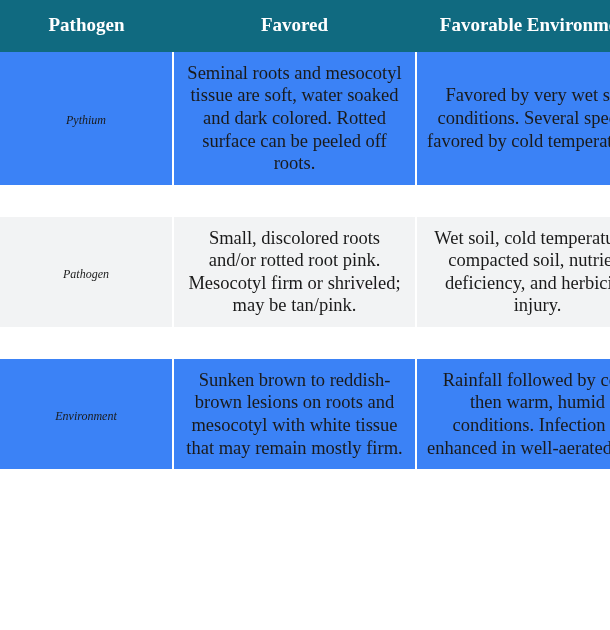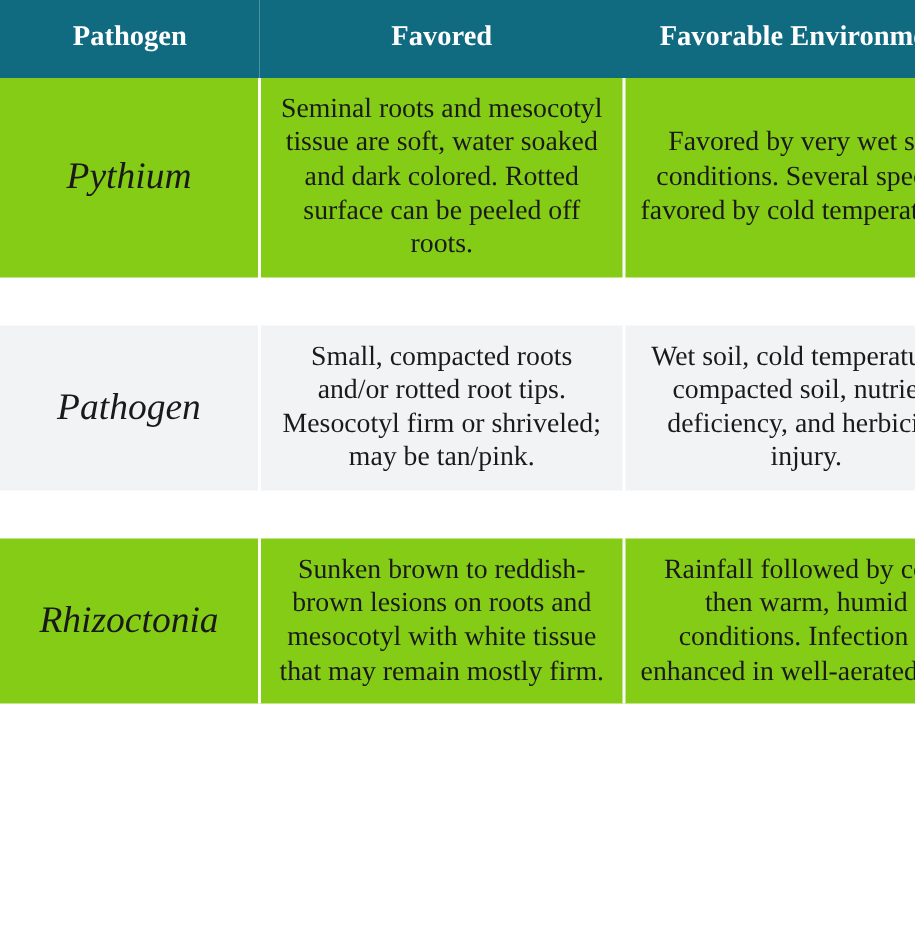--- a/index.html
+++ b/index.html
@@ -50,26 +50,26 @@
   table.pathogen-table td:last-child {
     border-right: none;
   }
   table.pathogen-table tr:last-child td {
     border-bottom: none;
   }
   .col-pathogen { width: 157px; }
   .col-symptoms { width: 227px; }
   .col-environment { width: 226px; }
 
-  .row-shade-a td { background: #84cc16; }
+  .row-shade-a td { background: #3b82f6; }
   .row-shade-b td { background: #f2f3f4; }
 
   .pathogen-name {
     font-style: italic;
-    font-size: 25px;
+    font-size: 12px;
   }
   .spacer-row td {
     background: #ffffff !important;
     height: 8px;
     padding: 0;
     border: none;
   }
 </style>
 </head>
 <body>
@@ -93,30 +93,30 @@
       </tr>
       <tr class="spacer-row">
         <td></td>
         <td></td>
         <td></td>
       </tr>
       <tr class="row-shade-b">
         <td class="col-pathogen">
           <span class="pathogen-name">Pathogen</span>
         </td>
-        <td class="col-symptoms">Small, compacted roots and/or rotted root tips. Mesocotyl firm or shriveled; may be tan/pink.</td>
+        <td class="col-symptoms">Small, discolored roots and/or rotted root pink. Mesocotyl firm or shriveled; may be tan/pink.</td>
         <td class="col-environment">Wet soil, cold temperatures, compacted soil, nutrient deficiency, and herbicide injury.</td>
       </tr>
       <tr class="spacer-row">
         <td></td>
         <td></td>
         <td></td>
       </tr>
       <tr class="row-shade-a">
         <td class="col-pathogen">
-          <span class="pathogen-name">Rhizoctonia</span>
+          <span class="pathogen-name">Environment</span>
         </td>
         <td class="col-symptoms">Sunken brown to reddish-brown lesions on roots and mesocotyl with white tissue that may remain mostly firm.</td>
         <td class="col-environment">Rainfall followed by cool then warm, humid conditions. Infection is enhanced in well-aerated soil.</td>
       </tr>
     </tbody>
   </table>
 </div>
 
 </body></html>

